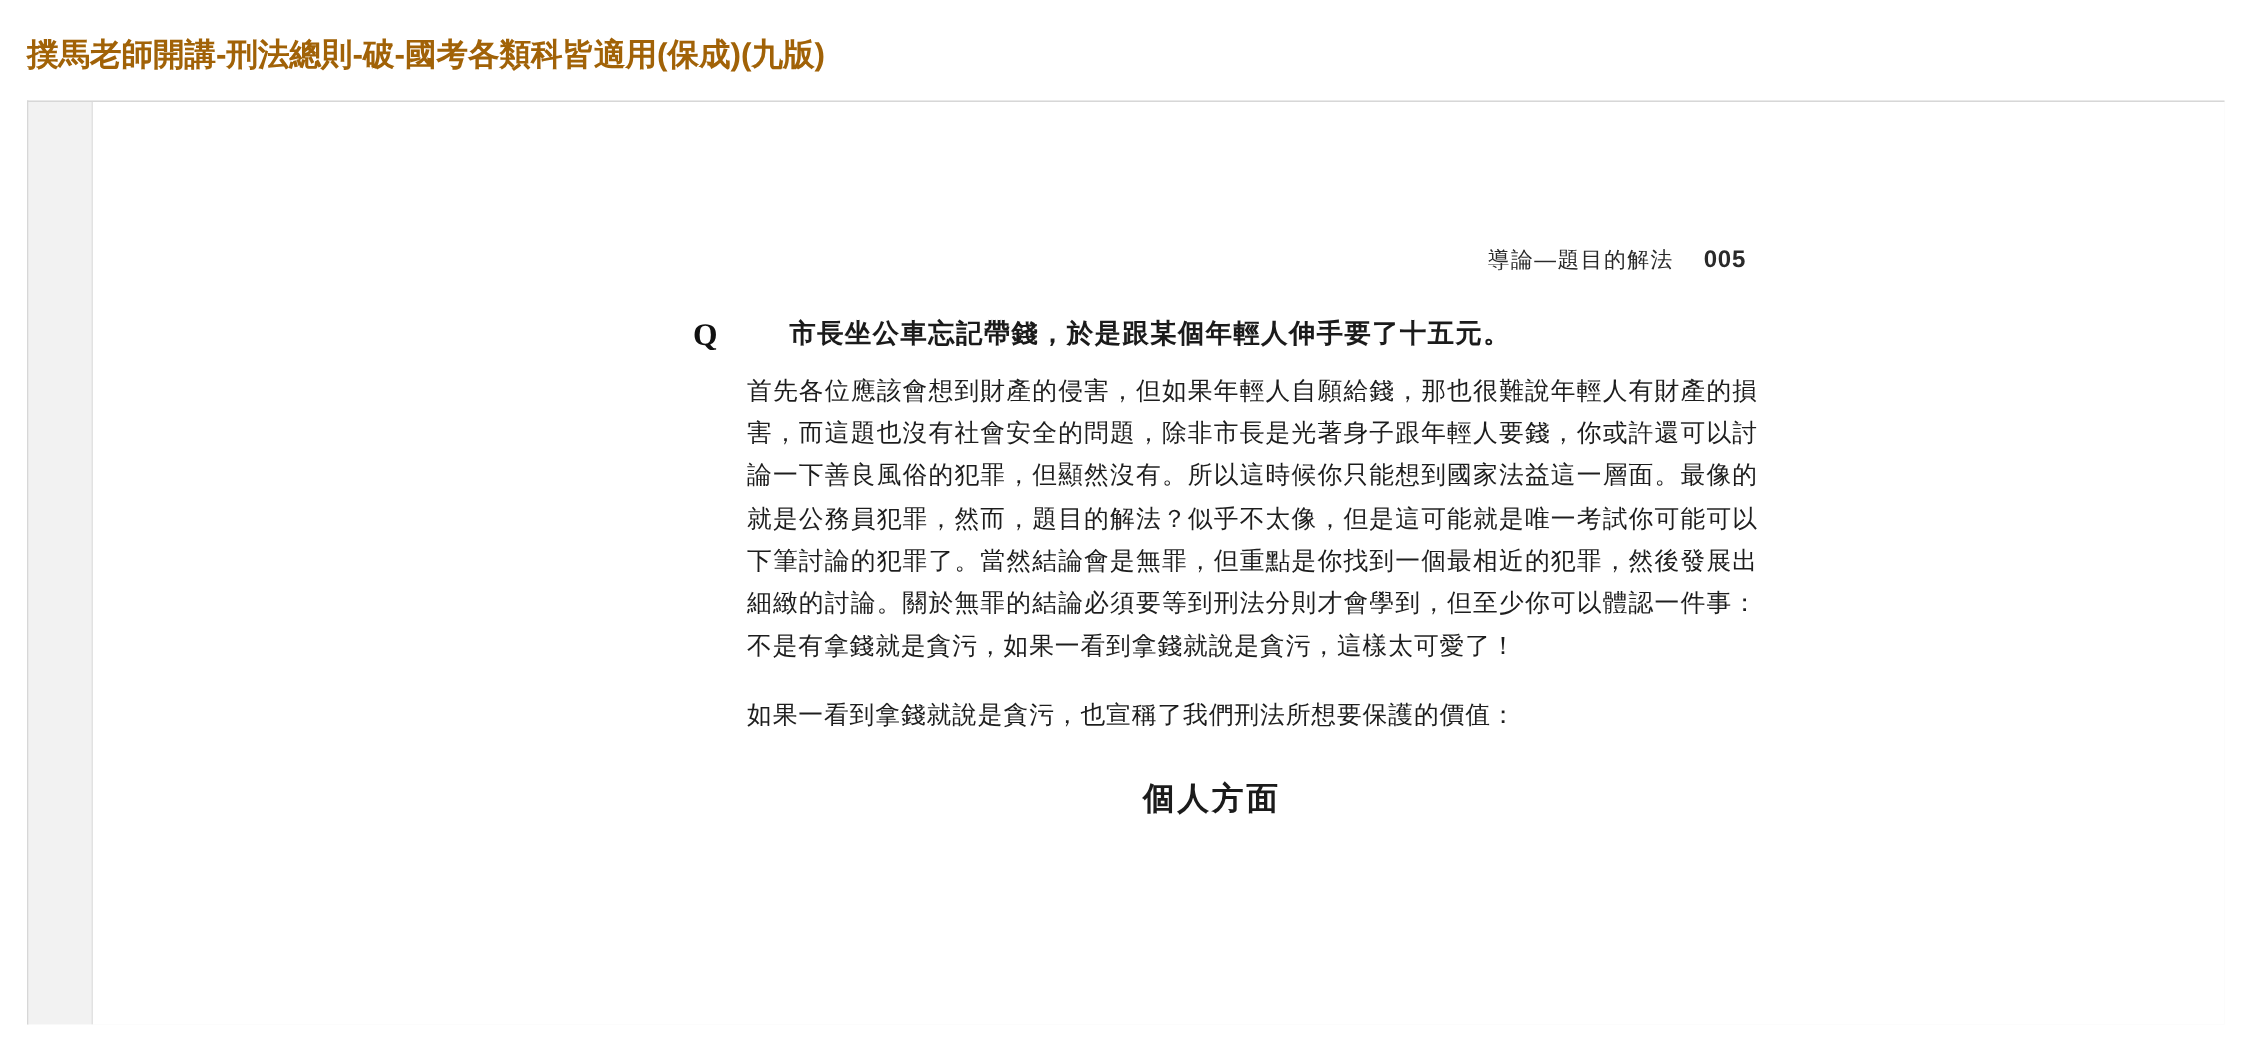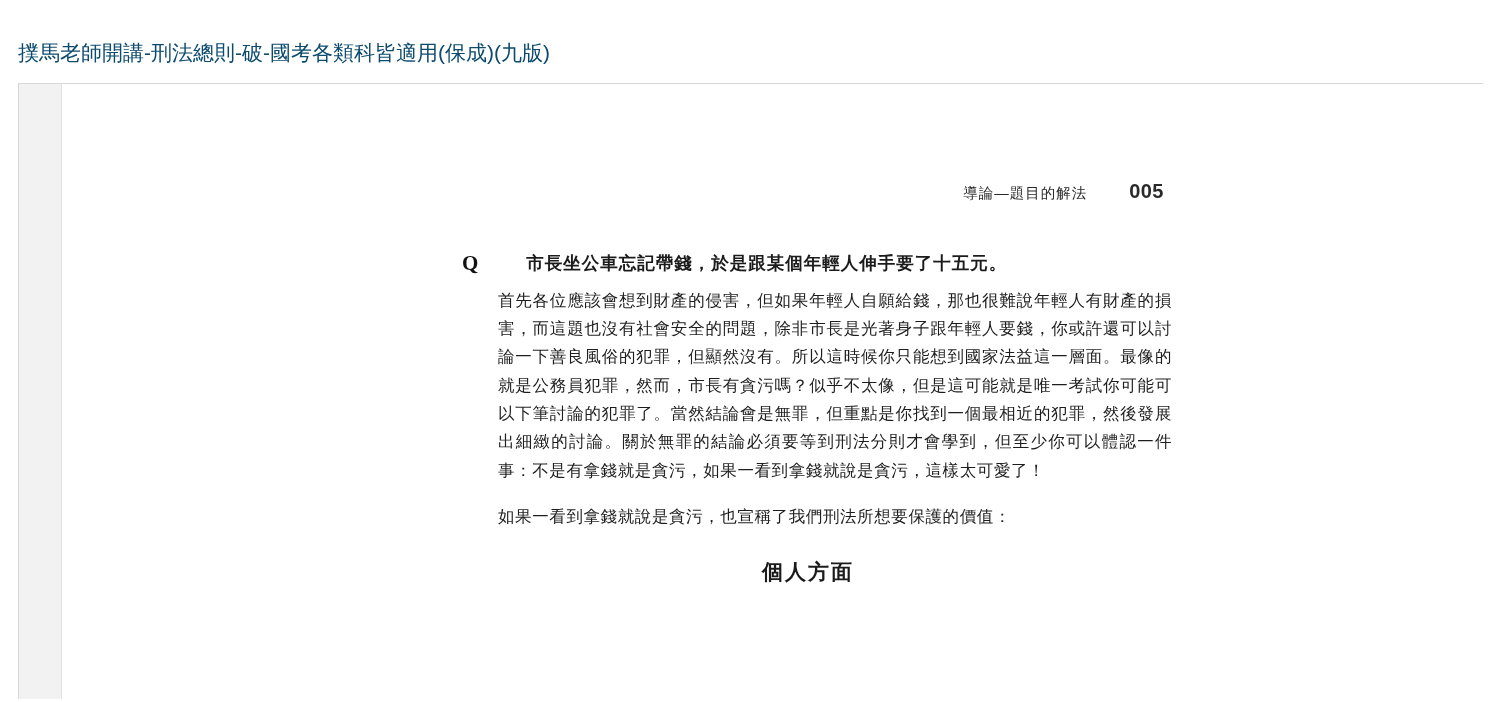--- a/index.html
+++ b/index.html
@@ -9,23 +9,23 @@
     width: 1500px;
     height: 702px;
     overflow: hidden;
   }
   body {
     font-family: "Liberation Sans", sans-serif;
   }
 
   .page-title {
     font-size: 21px;
-    font-weight: normal;
-    color: #0c4a6e;
-    padding: 40px 0 18px 18px;
+    font-weight: bold;
+    color: #a16207;
+    padding: 24px 0 18px 18px;
     letter-spacing: 0px;
     line-height: 1.2;
     white-space: nowrap;
   }
 
   .viewer-frame {
     position: relative;
     margin-left: 18px;
     width: 1465px;
     height: 616px;
@@ -70,31 +70,31 @@
     position: absolute;
     left: 400px;
     top: 96px;
     width: 710px;
     color: #1b1b1b;
   }
 
   .header-line {
     display: flex;
     justify-content: flex-end;
-    align-items: flex-end;
-    gap: 42px;
+    align-items: center;
+    gap: 20px;
     font-size: 14.5px;
     color: #2a2a2a;
     letter-spacing: 1px;
     padding-right: 8px;
-    margin-bottom: 48px;
+    margin-bottom: 28px;
   }
   .header-line .folio {
     font-weight: bold;
-    font-size: 20px;
+    font-size: 16px;
     letter-spacing: 0.5px;
   }
 
   .q-block {
     display: flex;
     align-items: flex-start;
     gap: 10px;
     margin-bottom: 10px;
   }
   .q-mark {
@@ -164,21 +164,21 @@
         <div class="header-line">
           <span>導論—題目的解法</span>
           <span class="folio">005</span>
         </div>
 
         <div class="q-block">
           <span class="q-mark">Q</span>
           <span class="q-text">市長坐公車忘記帶錢，於是跟某個年輕人伸手要了十五元。</span>
         </div>
 
-        <div class="body-para">首先各位應該會想到財產的侵害，但如果年輕人自願給錢，那也很難說年輕人有財產的損害，而這題也沒有社會安全的問題，除非市長是光著身子跟年輕人要錢，你或許還可以討論一下善良風俗的犯罪，但顯然沒有。所以這時候你只能想到國家法益這一層面。最像的就是公務員犯罪，然而，市長有貪污嗎？似乎不太像，但是這可能就是唯一考試你可能可以下筆討論的犯罪了。當然結論會是無罪，但重點是你找到一個最相近的犯罪，然後發展出細緻的討論。關於無罪的結論必須要等到刑法分則才會學到，但至少你可以體認一件事：不是有拿錢就是貪污，如果一看到拿錢就說是貪污，這樣太可愛了！</div>
+        <div class="body-para">首先各位應該會想到財產的侵害，但如果年輕人自願給錢，那也很難說年輕人有財產的損害，而這題也沒有社會安全的問題，除非市長是光著身子跟年輕人要錢，你或許還可以討論一下善良風俗的犯罪，但顯然沒有。所以這時候你只能想到國家法益這一層面。最像的就是公務員犯罪，然而，題目的解法？似乎不太像，但是這可能就是唯一考試你可能可以下筆討論的犯罪了。當然結論會是無罪，但重點是你找到一個最相近的犯罪，然後發展出細緻的討論。關於無罪的結論必須要等到刑法分則才會學到，但至少你可以體認一件事：不是有拿錢就是貪污，如果一看到拿錢就說是貪污，這樣太可愛了！</div>
 
         <div class="body-para second">如果一看到拿錢就說是貪污，也宣稱了我們刑法所想要保護的價值：</div>
 
         <div class="section-heading">個人方面</div>
 
 
       </div>
 
     </div>
   </div>

